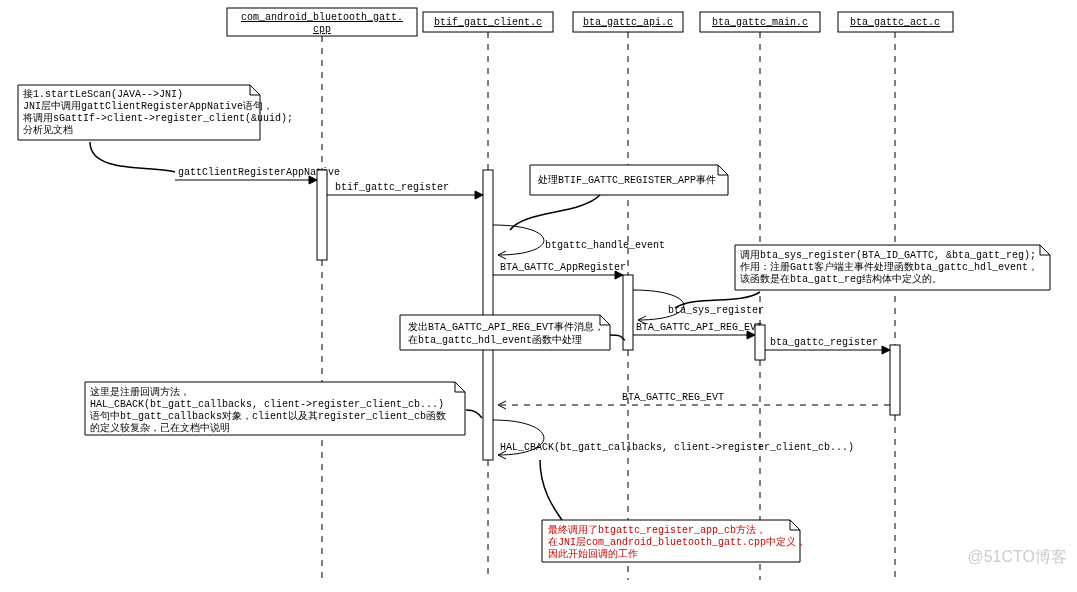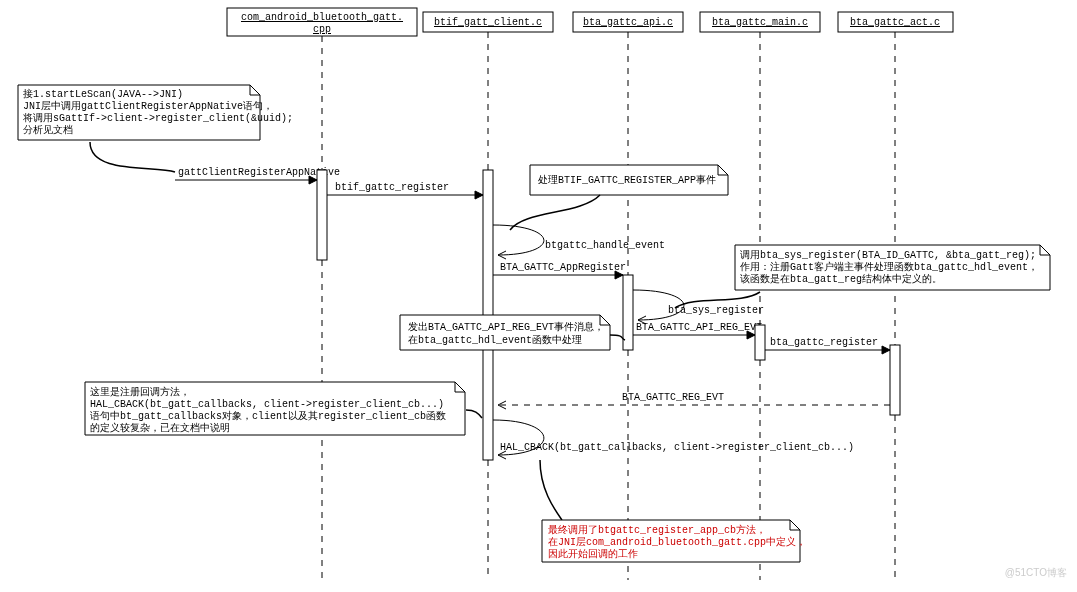--- a/index.html
+++ b/index.html
@@ -58,23 +58,23 @@
     stroke-width:1;
   }
   .notetext {
     font-family: "Courier New", monospace;
     font-size: 10px;
   }
   .red { fill:#c00; }
   .watermark {
     position:absolute;
     right:10px;
-    bottom:12px;
+    bottom:24px;
     font-family: sans-serif;
-    font-size:10px;
+    font-size:16px;
     color:#ccc;
   }
 </style>
 </head>
 <body>
 
 <svg width="1077" height="592" viewBox="0 0 1077 592">
 
   <g>
     <rect class="lifeline-box" x="227" y="8" width="190" height="28"></rect>

